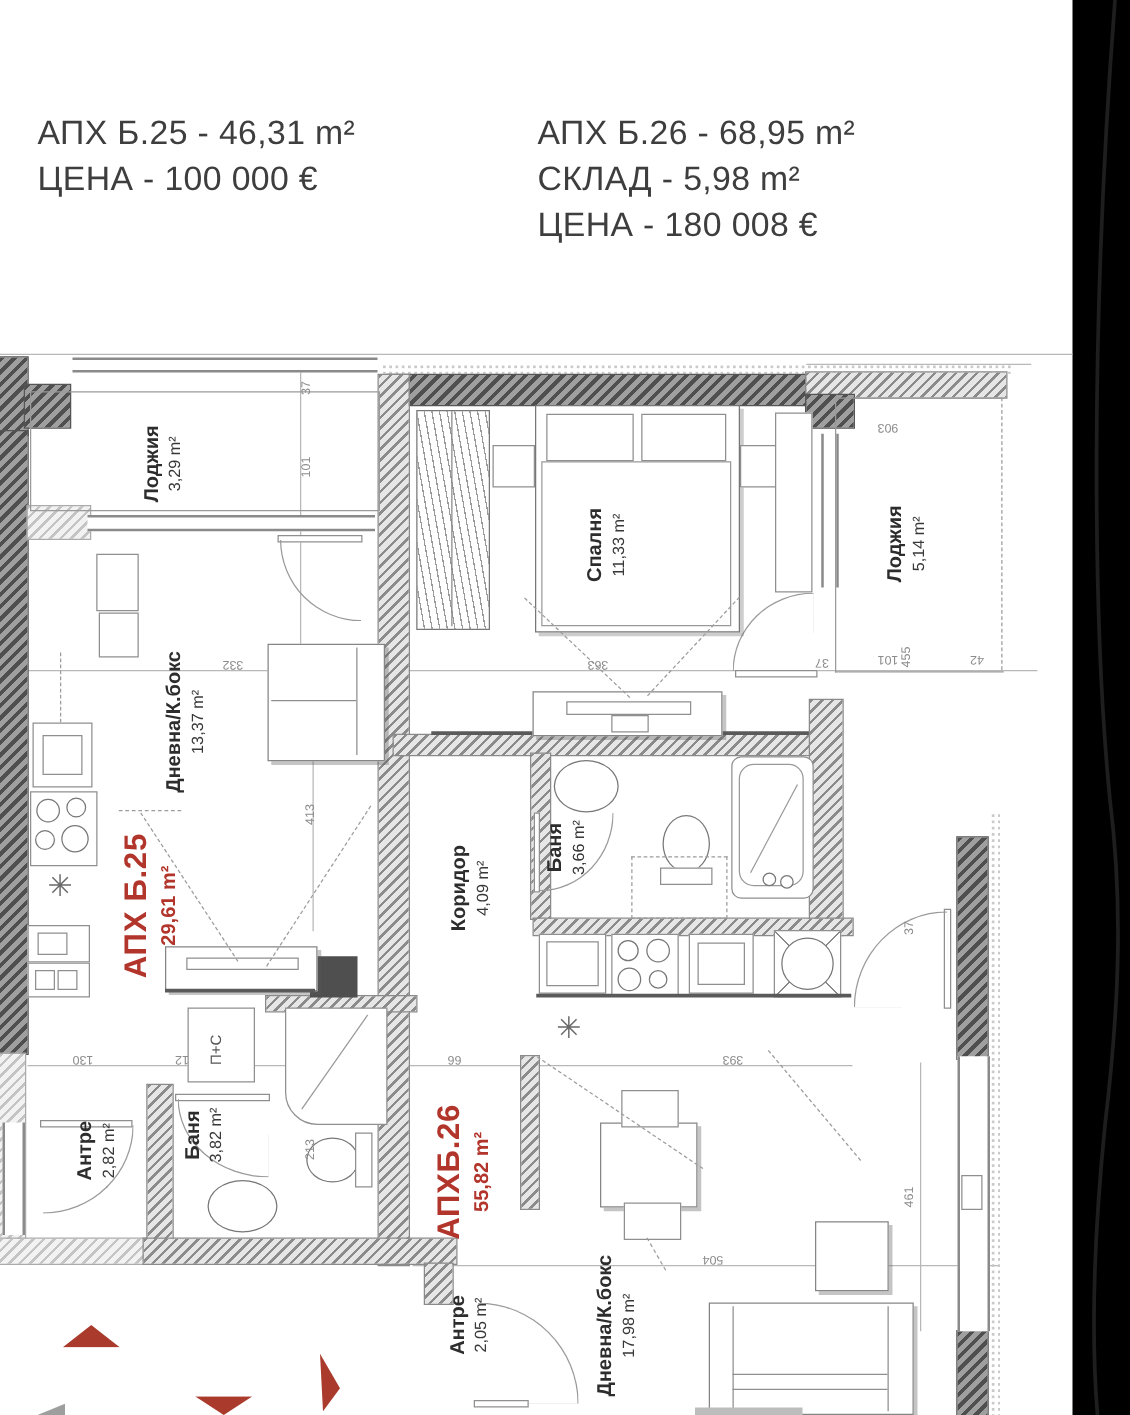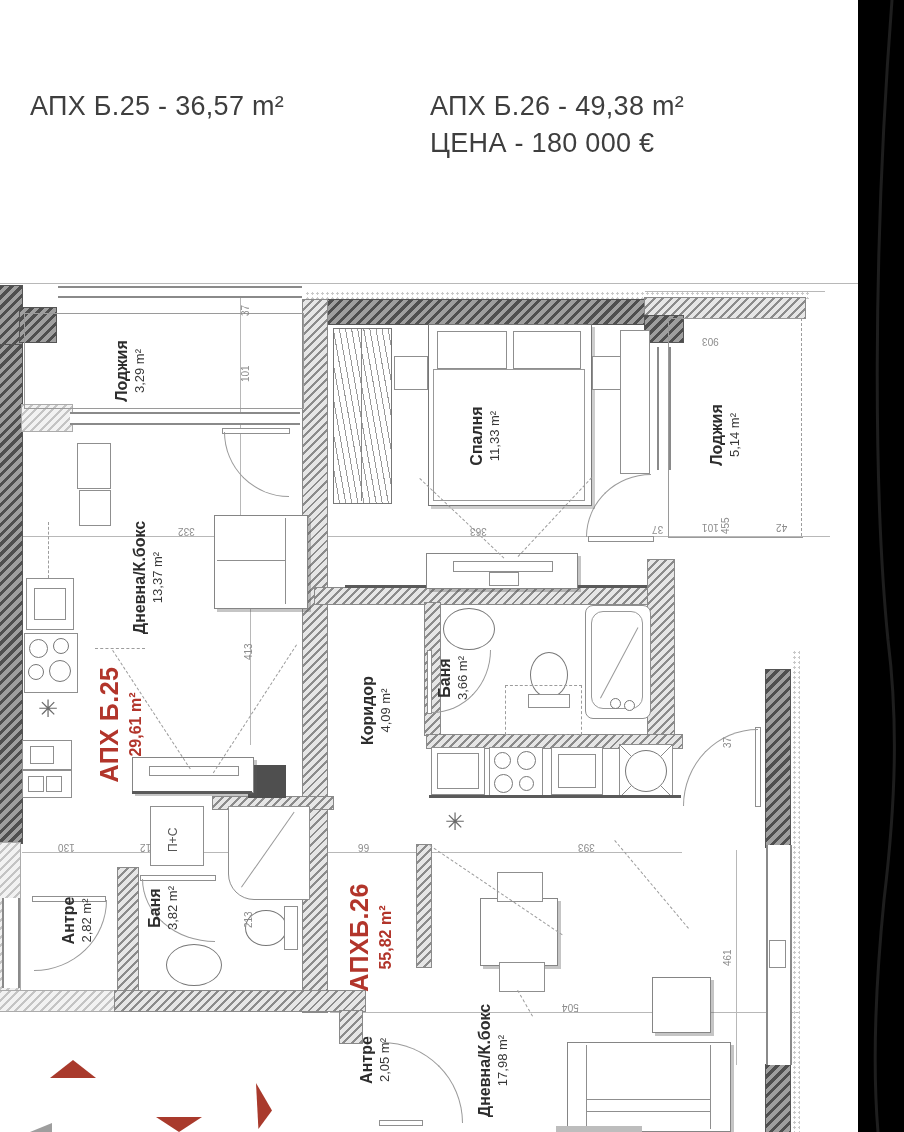--- a/index.html
+++ b/index.html
@@ -47,25 +47,27 @@
     border:1.2px solid #8f8f8f;}
   .wardrobe{border:1.5px solid #777;background:repeating-linear-gradient(80deg,transparent 0 5px,#9a9a9a 5px 6px),#fff;}
   .tri{clip-path:polygon(50% 0,0 100%,100% 100%);}
 </style>
 </head>
 <body>
 
 <div class="page">
 
   <div class="abs listing" style="left:30px;top:88px;">
-    <div>АПХ Б.25 - 36,57 m²</div>
+    <div>АПХ Б.25 - 46,31 m²</div>
+    <div>ЦЕНА - 100 000 €</div>
   </div>
   <div class="abs listing" style="left:430px;top:88px;">
-    <div>АПХ Б.26 - 49,38 m²</div>
-    <div>ЦЕНА - 180 000 €</div>
+    <div>АПХ Б.26 - 68,95 m²</div>
+    <div>СКЛАД - 5,98 m²</div>
+    <div>ЦЕНА - 180 008 €</div>
   </div>
 
   <div class="abs" style="left:858px;top:0;width:46px;height:1132px;background:#000;">
     <svg width="46" height="1132">
       <path d="M34,0 C14,260 16,500 30,640 C40,720 38,800 26,900 C18,980 14,1060 20,1132" stroke="#1e1e1e" stroke-width="3" fill="none"></path>
     </svg>
   </div>
 
   <div class="abs lineH" style="left:0;top:283px;width:858px;"></div>
   <div class="abs lineH" style="left:22px;top:536px;width:808px;"></div>

